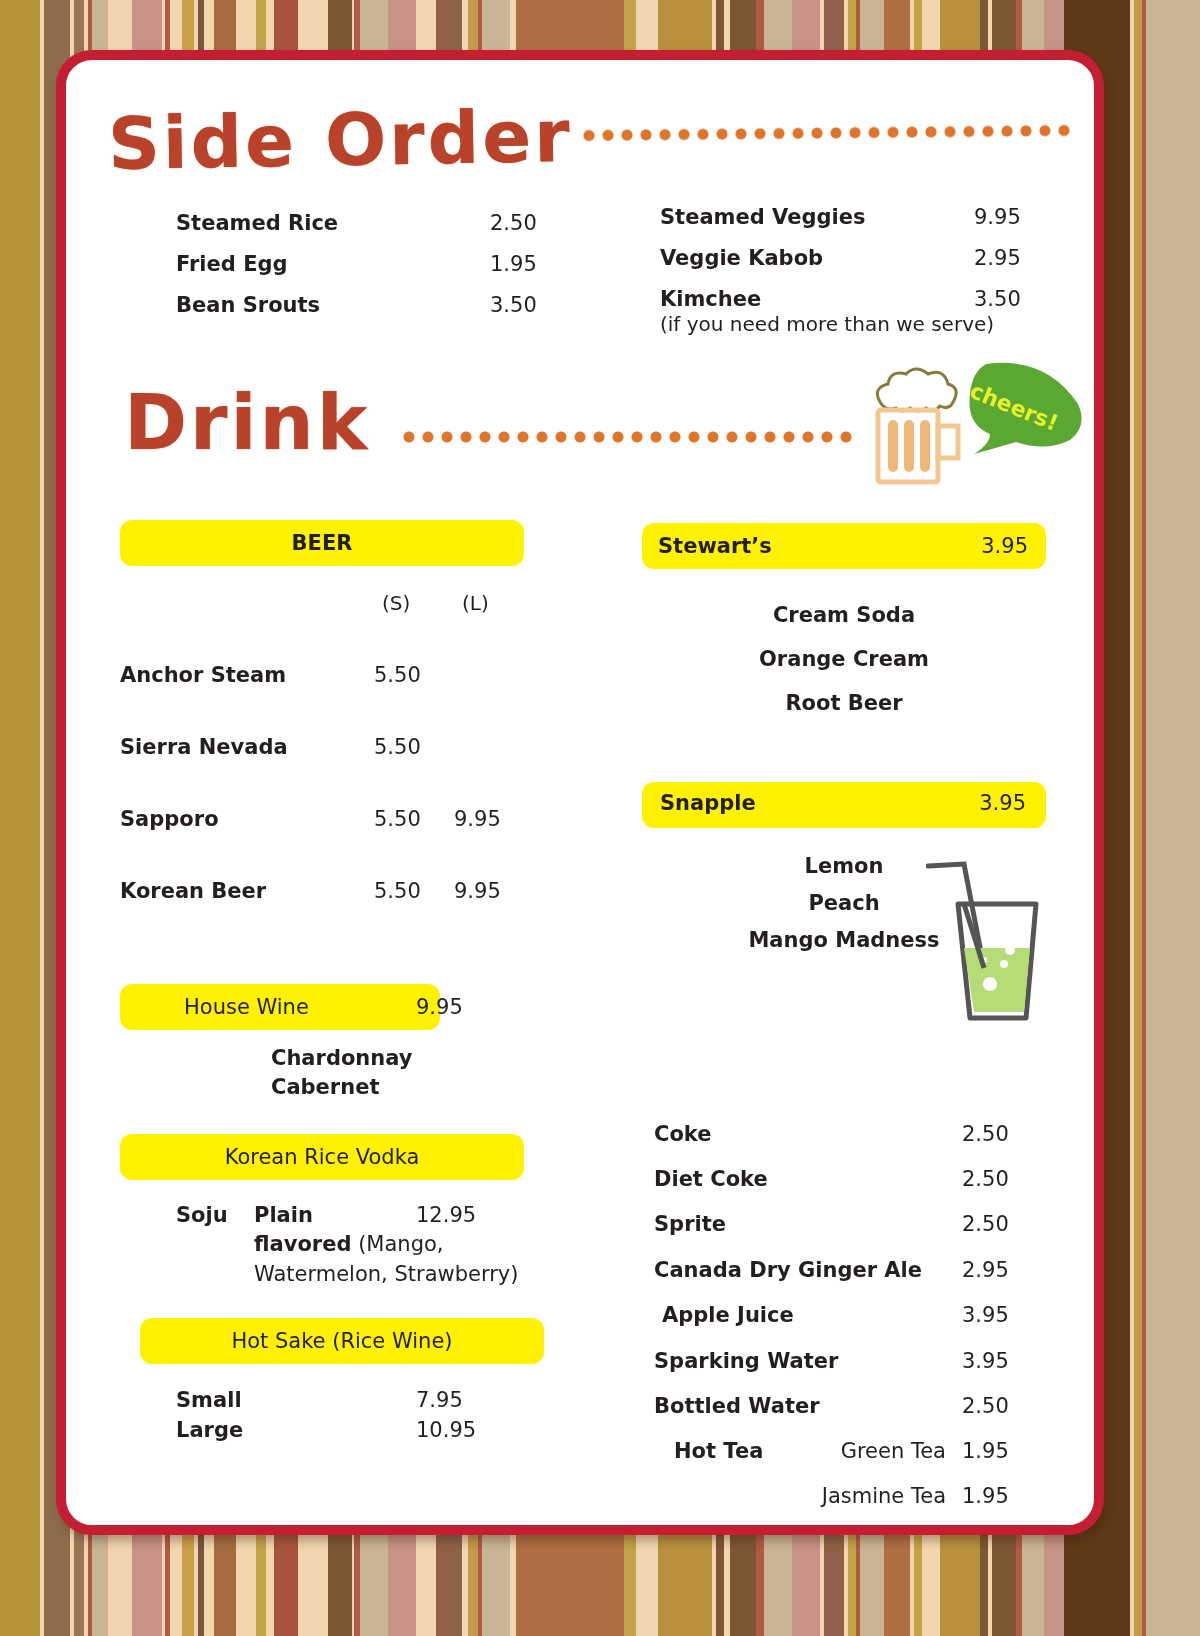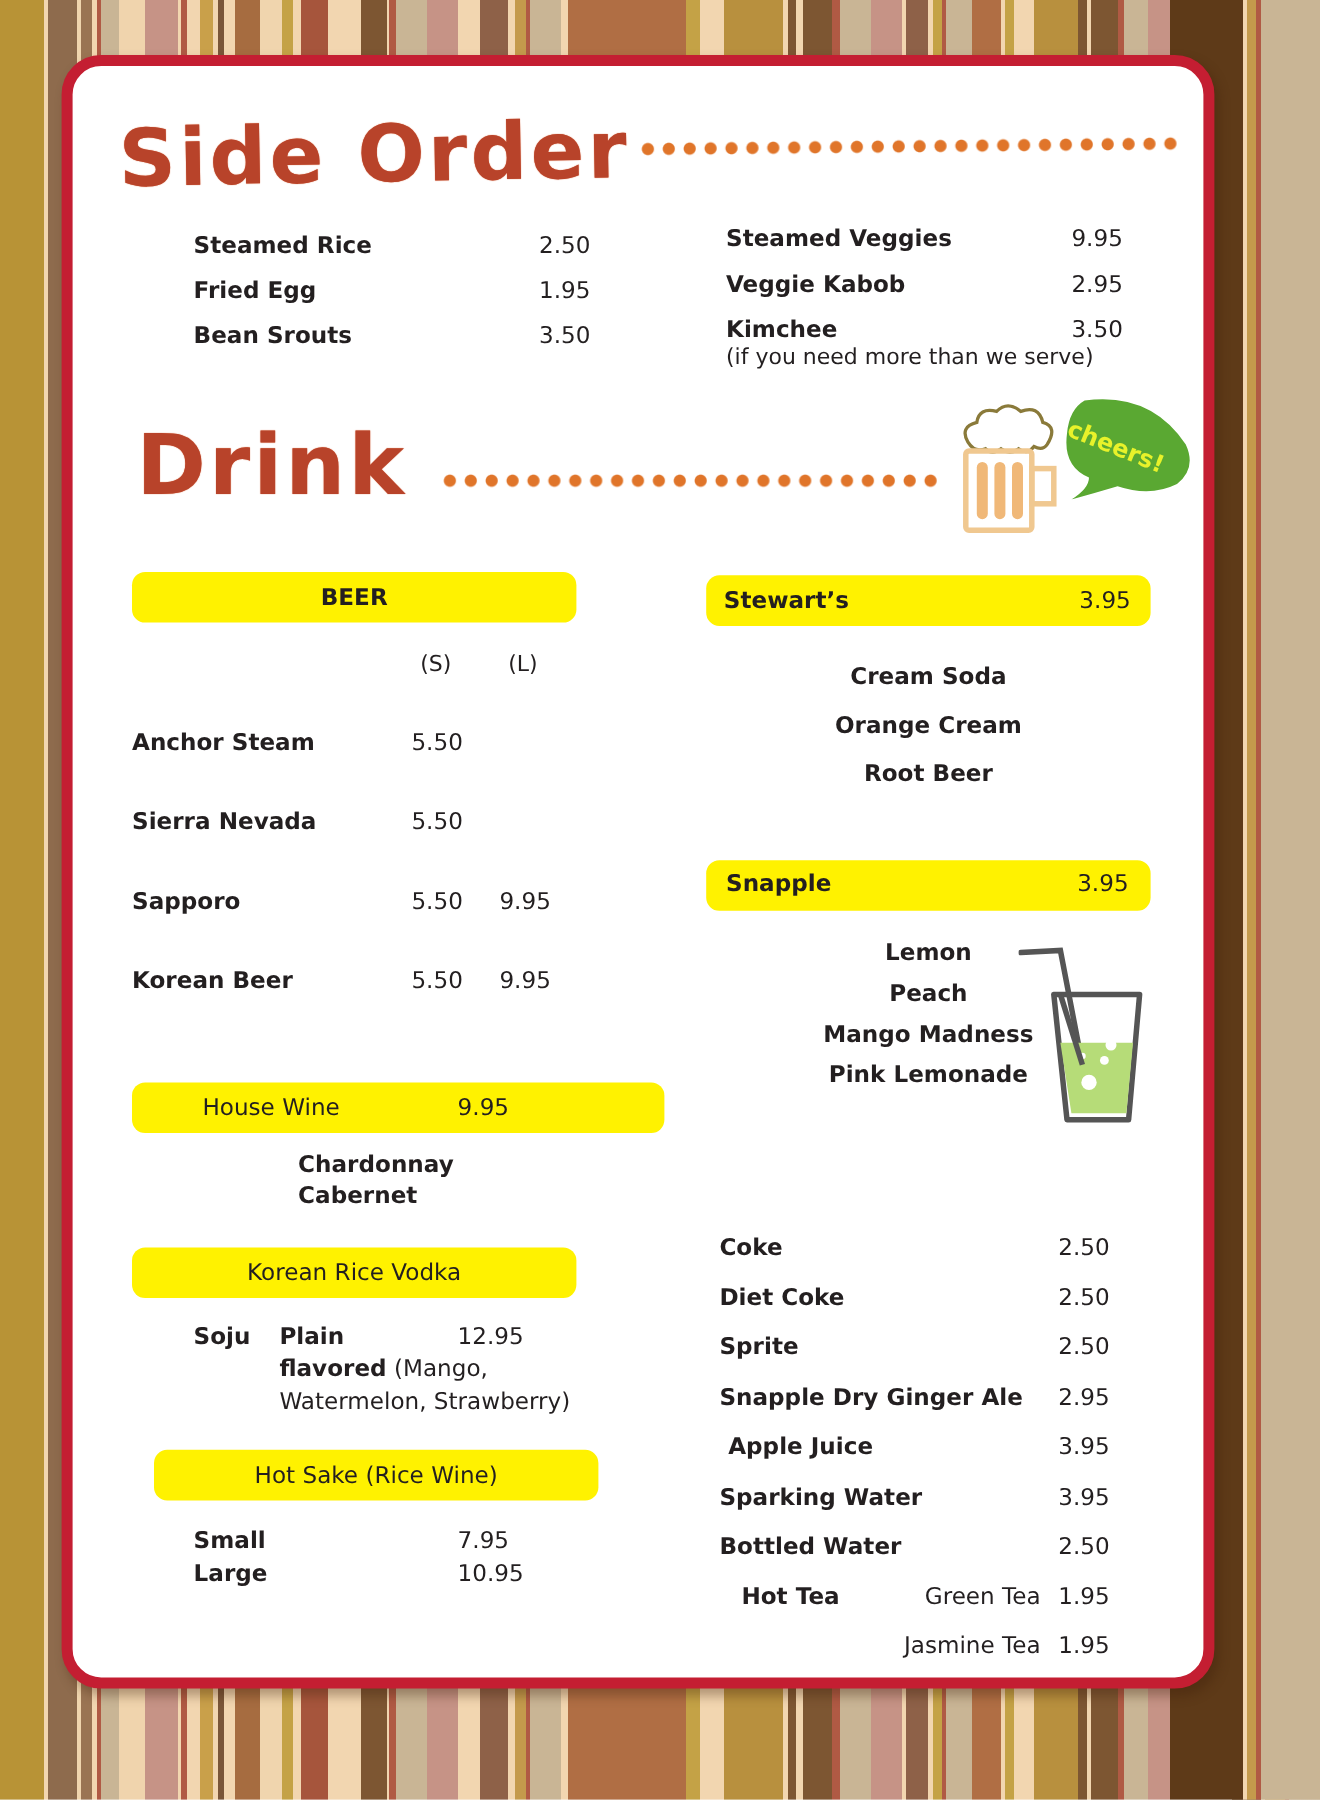--- a/index.html
+++ b/index.html
@@ -177,21 +177,21 @@
 
   <div class="abs item-name fs21" style="left:120px; top:807px;">Sapporo</div>
   <div class="abs price fs21" style="left:374px; top:807px;">5.50</div>
   <div class="abs price fs21" style="left:454px; top:807px;">9.95</div>
 
   <div class="abs item-name fs21" style="left:120px; top:879px;">Korean Beer</div>
   <div class="abs price fs21" style="left:374px; top:879px;">5.50</div>
   <div class="abs price fs21" style="left:454px; top:879px;">9.95</div>
 </div>
 
-<div class="bar" style="left:120px; top:984px; width:484px;">
+<div class="bar" style="left:120px; top:984px; width:320px;">
   <span class="price abs" style="left:64px; top:11px;">House Wine</span>
   <span class="price abs" style="left:296px; top:11px;">9.95</span>
 </div>
 <div class="abs item-name fs21" style="left:271px; top:1046px;">Chardonnay</div>
 <div class="abs item-name fs21" style="left:271px; top:1075px;">Cabernet</div>
 
 <div class="bar" style="left:120px; top:1134px; width:404px; justify-content:center;">
   <span class="price">Korean Rice Vodka</span>
 </div>
 <div class="abs item-name fs21" style="left:176px; top:1203px;">Soju</div>
@@ -222,42 +222,41 @@
 </div>
 
 <div class="bar" style="left:642px; top:782px; width:404px;">
   <span class="item-name abs" style="left:18px; top:9px;">Snapple</span>
   <span class="price abs" style="right:20px; top:9px;">3.95</span>
 </div>
 <div class="center-list" style="left:642px; top:854px; width:404px;">
   <div class="item-name fs21" style="height:37px;">Lemon</div>
   <div class="item-name fs21" style="height:37px;">Peach</div>
   <div class="item-name fs21" style="height:37px;">Mango Madness</div>
-  <div class="item-name fs21" style="height:37px;">Pink Lemonade</div>
 </div>
 
 <svg class="abs" style="left:926px; top:860px;" width="116" height="164" viewBox="0 0 116 164">
   <path d="M2 6 L38 4 L58 108" fill="none" stroke="#555" stroke-width="5" stroke-linecap="round"></path>
   <path d="M32 44 L110 44 L100 158 L44 158 Z" fill="none" stroke="#555" stroke-width="5" stroke-linejoin="round"></path>
   <path d="M38 88 L104 88 L98 152 L48 152 Z" fill="#b6dc78"></path>
   <circle cx="64" cy="124" r="7" fill="#fff"></circle>
   <circle cx="78" cy="104" r="4" fill="#fff"></circle>
   <circle cx="84" cy="90" r="5" fill="#fff"></circle>
   <circle cx="58" cy="100" r="3" fill="#fff"></circle>
   <path d="M38 44 L58 108" fill="none" stroke="#555" stroke-width="5"></path>
 </svg>
 
 <div>
   <div class="abs item-name fs21" style="left:654px; top:1122px;">Coke</div>
   <div class="abs price fs21" style="left:962px; top:1122px;">2.50</div>
   <div class="abs item-name fs21" style="left:654px; top:1167px;">Diet Coke</div>
   <div class="abs price fs21" style="left:962px; top:1167px;">2.50</div>
   <div class="abs item-name fs21" style="left:654px; top:1212px;">Sprite</div>
   <div class="abs price fs21" style="left:962px; top:1212px;">2.50</div>
-  <div class="abs item-name fs21" style="left:654px; top:1258px;">Snapple Dry Ginger Ale</div>
+  <div class="abs item-name fs21" style="left:654px; top:1258px;">Canada Dry Ginger Ale</div>
   <div class="abs price fs21" style="left:962px; top:1258px;">2.95</div>
   <div class="abs item-name fs21" style="left:662px; top:1303px;">Apple Juice</div>
   <div class="abs price fs21" style="left:962px; top:1303px;">3.95</div>
   <div class="abs item-name fs21" style="left:654px; top:1349px;">Sparking Water</div>
   <div class="abs price fs21" style="left:962px; top:1349px;">3.95</div>
   <div class="abs item-name fs21" style="left:654px; top:1394px;">Bottled Water</div>
   <div class="abs price fs21" style="left:962px; top:1394px;">2.50</div>
 </div>
 
 <div class="abs item-name fs21" style="left:654px; top:1439px;margin-left:20px;">Hot Tea</div>

